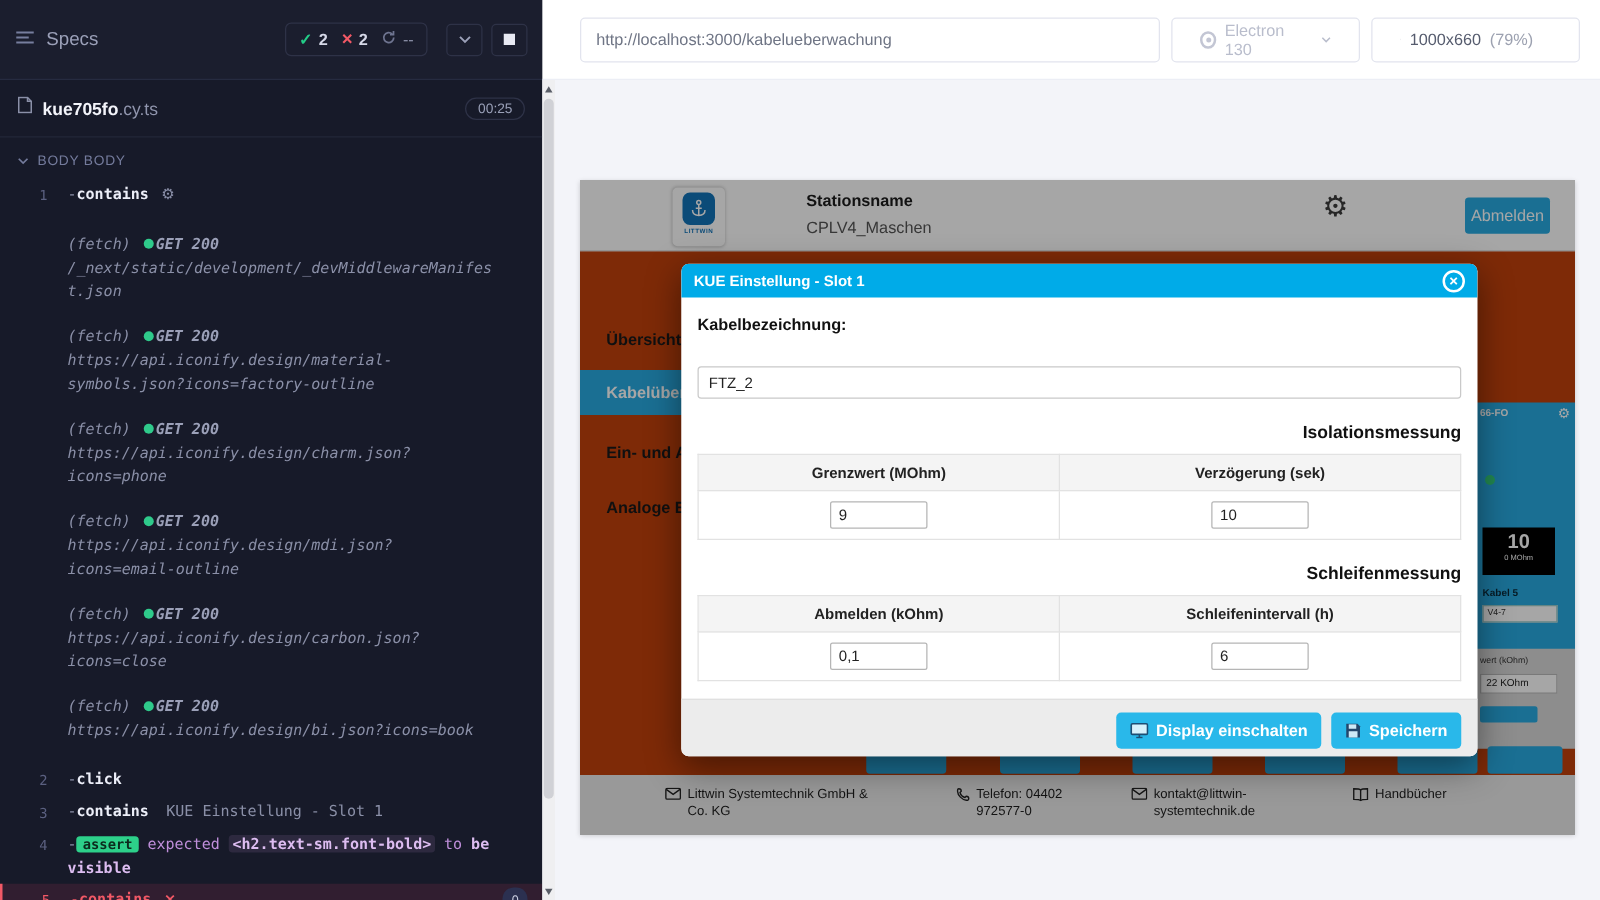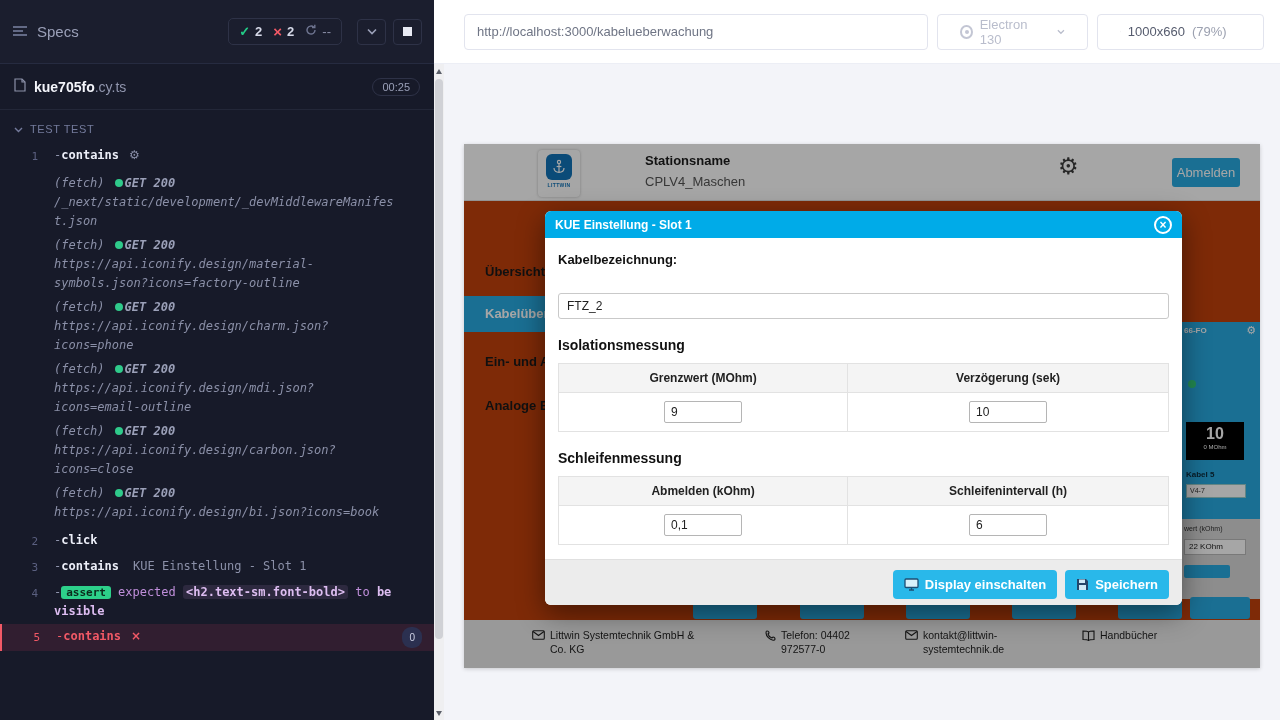--- a/index.html
+++ b/index.html
@@ -28,21 +28,21 @@
   .testbody { display:flex; align-items:center; gap:7px; padding:13px 14px 5px 14px; color:#747b9c; font-size:11px; letter-spacing:.6px; }
 
   .cmdlog { font-family:"DejaVu Sans Mono", monospace; font-size:12px; line-height:19px; padding-top:3px; }
   .cmd-row { display:flex; align-items:flex-start; padding:3px 0; }
   .cmd-num { width:54px; text-align:right; padding-right:16px; color:#5b6080; font-size:11px; flex:none; padding-top:1px; }
   .cmd-body { flex:1; padding-right:6px; min-width:0; }
   .cmd-dash { color:#9095ad; }
   .cmd-name { color:#eceef8; font-weight:bold; }
   .cmd-arg { color:#8b90a8; margin-left:14px; }
   .inline-gear { color:#8a8fa8; font-size:12px; margin-left:10px; font-family:"DejaVu Sans", sans-serif; }
-  .fetch-row { display:flex; align-items:flex-start; margin:5px 0; }
+  .fetch-row { display:flex; align-items:flex-start; margin:17px 0; }
   .fetch-body { flex:1; min-width:0; color:#8b90a8; font-style:italic; }
   .f-label { color:#8b90a8; }
   .dot { display:inline-block; width:8px; height:8px; border-radius:50%; background:#2fca8b; margin:0 2px 0 10px; }
   .f-status { font-weight:bold; color:#9ba0b8; }
   .f-url { display:block; white-space:pre-wrap; word-break:break-word; width:348px; }
   .badge-assert { background:#2dd08a; color:#0c2b1d; border-radius:3px; padding:0 5px; font-size:11px; font-weight:bold; margin-right:7px; }
   .am { color:#c08fdb; }
   .am-sel { color:#ddbdf1; font-weight:bold; background:rgba(192,143,219,.13); border-radius:3px; padding:0 3px; }
   .am-b { color:#ddbdf1; font-weight:bold; }
   .cmd-fail { background:rgba(242,66,102,.12); border-left:2px solid #f25966; }
@@ -107,21 +107,21 @@
 
   .dim { position:absolute; inset:0; background:rgba(0,0,0,.35); z-index:5; }
 
   
   .modal { position:absolute; left:81px; top:67px; width:637px; height:394px; background:#fff; border-radius:6px; box-shadow:0 8px 28px rgba(0,0,0,.45); z-index:10; overflow:hidden; }
   .m-header { height:27px; background:#00abe8; display:flex; align-items:center; padding:0 10px; color:#fff; font-size:12px; font-weight:bold; }
   .m-close { margin-left:auto; width:18px; height:18px; border:2px solid #fff; border-radius:50%; display:flex; align-items:center; justify-content:center; font-size:12px; color:#fff; font-weight:bold; line-height:1; cursor:default; }
   .m-body { padding:10px 13px 0 13px; }
   .m-label { display:block; font-size:13px; font-weight:bold; color:#111; margin:4px 0 6px; }
   .m-name-input { width:100%; height:26px; border:1px solid #c9c9c9; border-radius:3px; font-size:12px; padding:0 8px; color:#222; font-family:"Liberation Sans",sans-serif;margin-top:20px; }
-  .m-sec-title { text-align:left; font-weight:bold; font-size:14px; margin:18px 0 10px; color:#111; }
+  .m-sec-title { text-align:right; font-weight:bold; font-size:14px; margin:18px 0 10px; color:#111; }
   .m-table { width:100%; border-collapse:collapse; }
   .m-table th { background:#f4f4f4; border:1px solid #e2e2e2; font-size:12px; font-weight:bold; padding:7px 4px; color:#222; }
   .m-table td { border:1px solid #e2e2e2; padding:8px; text-align:center; }
   .m-cell-input { width:78px; height:22px; border:1px solid #b5b5b5; border-radius:2px; font-size:12px; padding:0 6px; color:#222; font-family:"Liberation Sans",sans-serif; }
   .m-footer { margin-top:14px; background:#ececec; border-top:1px solid #e0e0e0; padding:10px 13px; display:flex; justify-content:flex-end; gap:8px; }
   .m-btn { height:29px; background:#29b8ea; border:none; border-radius:4px; color:#fff; font-size:13px; font-weight:bold; display:flex; align-items:center; gap:6px; padding:0 11px; font-family:"Liberation Sans",sans-serif; }
   .m-gap { height:12px; background:#fff; }
 </style>
 </head>
 <body>
@@ -181,21 +181,21 @@
       <span class="spec-ext">.cy.ts</span>
       <span class="timer">00:25</span>
     </div>
 
     <div class="testbody">
       <span>
         <svg width="9" height="6" viewBox="0 0 9 6">
             <path d="M1 1 L4.5 4.5 L8 1" fill="none" stroke="#747b9c" stroke-width="1.4"></path>
           </svg>
       </span>
-      <span>TEST TEST</span>
+      <span>BODY BODY</span>
     </div>
 
     <div class="cmdlog">
 
       <div class="cmd-row">
         <span class="cmd-num">1</span>
         <span class="cmd-body"><span class="cmd-dash">-</span><span class="cmd-name">contains</span><span class="inline-gear">⚙</span></span>
       </div>
 
       <div class="fetch-row">

